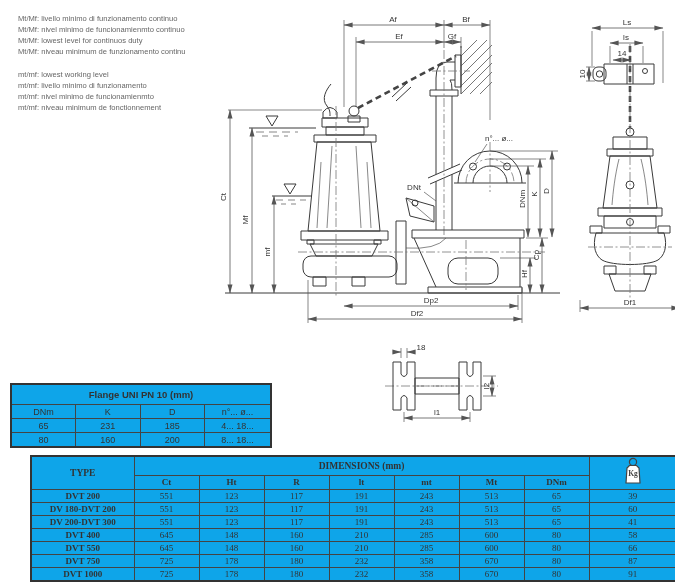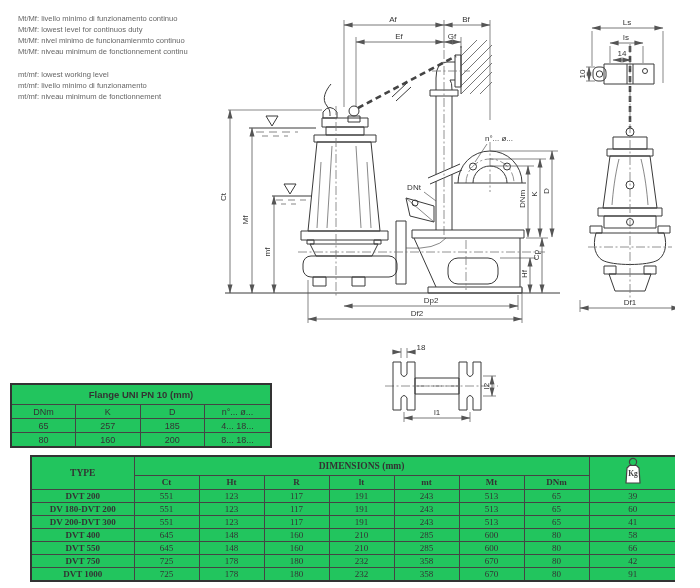--- a/index.html
+++ b/index.html
@@ -12,48 +12,49 @@
   svg.draw{position:absolute;left:0;top:0;}
   svg.draw *{vector-effect:non-scaling-stroke;}
   .ln{stroke:#3a3a3a;stroke-width:1;fill:none;}
   .thin{stroke:#555;stroke-width:.7;fill:none;}
   .dim{stroke:#555;stroke-width:.8;fill:none;}
   .cl{stroke:#777;stroke-width:.8;fill:none;stroke-dasharray:9 2.5 2 2.5;}
   .hatch{stroke:#555;stroke-width:.8;}
   .chain{stroke:#444;stroke-width:2.6;fill:none;stroke-dasharray:6 4;}
   text.lb{font-family:"Liberation Sans","DejaVu Sans",sans-serif;font-size:8px;fill:#333;}
   
-  table{border-collapse:collapse;background:#22c55e;}
+  table{border-collapse:collapse;background:#0ea5e9;}
   .flange{position:absolute;left:10px;top:383px;width:262px;font-size:9px;}
   .flange td,.flange th{border:1px solid #444;text-align:center;padding:0;height:13px;font-weight:normal;}
   .flange .tt{height:19px;font-weight:bold;font-size:9.5px;}
   .flange{border:2px solid #333;}
   .dims{position:absolute;left:30px;top:455px;width:646px;font-size:9px;border:2px solid #333;table-layout:fixed;font-family:Liberation Serif, serif;}
   .dims td,.dims th{border:1px solid #444;text-align:center;padding:0;overflow:hidden;}
   .dims th{font-weight:bold;}
   .dims .gh{height:19px;font-size:9.5px;}
   .dims .ch{height:14px;}
   .dims .dr td{height:12px;}
   .dims td.tp{font-weight:bold;}
 </style>
 </head>
 <body>
 
 <div class="page">
 
   <div class="legend">
     <div class="blk">
       <div>Mt/Mf: livello minimo di funzionamento continuo</div>
+      <div>Mt/Mf: nivel minimo de funcionamienmto continuo</div>
       <div>Mt/Mf: lowest level for continuos duty</div>
-      <div>Mt/Mf: nivel minimo de funcionamienmto continuo</div>
-      <div>Mt/Mf: niveau minimum de fonctionnement continu</div>
+      <div>Mt/Mf: niveau minimum de funzionamento continu</div>
     </div>
     <div class="blk">
       <div>mt/mf: lowest working level</div>
       <div>mt/mf: livello minimo di funzionamento</div>
+      <div>mt/mf: nivel minimo de funcionamienmto</div>
       <div>mt/mf: niveau minimum de fonctionnement</div>
     </div>
   </div>
 
   <svg class="draw" width="700" height="452" viewBox="0 0 700 452">
     <defs>
       <marker id="ar" markerWidth="10" markerHeight="8" refX="8.6" refY="3.5" orient="auto-start-reverse" markerUnits="userSpaceOnUse">
         <path d="M0,1 L9,3.5 L0,6 Z" fill="#555"></path>
       </marker>
     </defs>
@@ -287,21 +288,21 @@
       <td class="tt" colspan="4">Flange UNI PN 10 (mm)</td>
     </tr>
     <tr>
       <td>DNm</td>
       <td>K</td>
       <td>D</td>
       <td>n°... ø...</td>
     </tr>
     <tr>
       <td>65</td>
-      <td>257</td>
+      <td>231</td>
       <td>185</td>
       <td>4... 18...</td>
     </tr>
     <tr>
       <td>80</td>
       <td>160</td>
       <td>200</td>
       <td>8... 18...</td>
     </tr>
   </tbody>
@@ -397,21 +398,21 @@
     </tr>
     <tr class="dr">
       <td class="tp">DVT 750</td>
       <td>725</td>
       <td>178</td>
       <td>180</td>
       <td>232</td>
       <td>358</td>
       <td>670</td>
       <td>80</td>
-      <td>42</td>
+      <td>87</td>
     </tr>
     <tr class="dr">
       <td class="tp">DVT 1000</td>
       <td>725</td>
       <td>178</td>
       <td>180</td>
       <td>232</td>
       <td>358</td>
       <td>670</td>
       <td>80</td>

